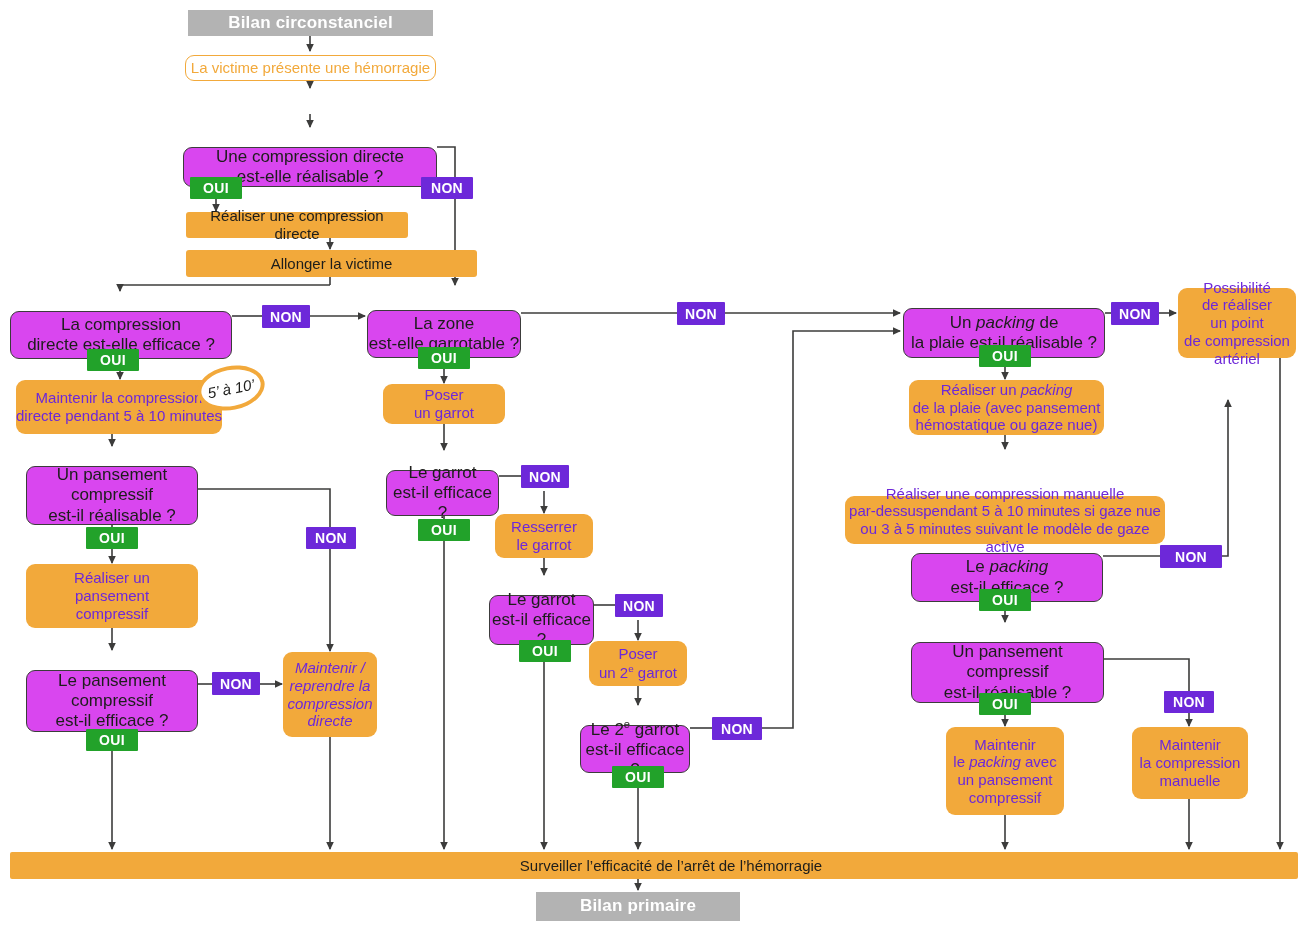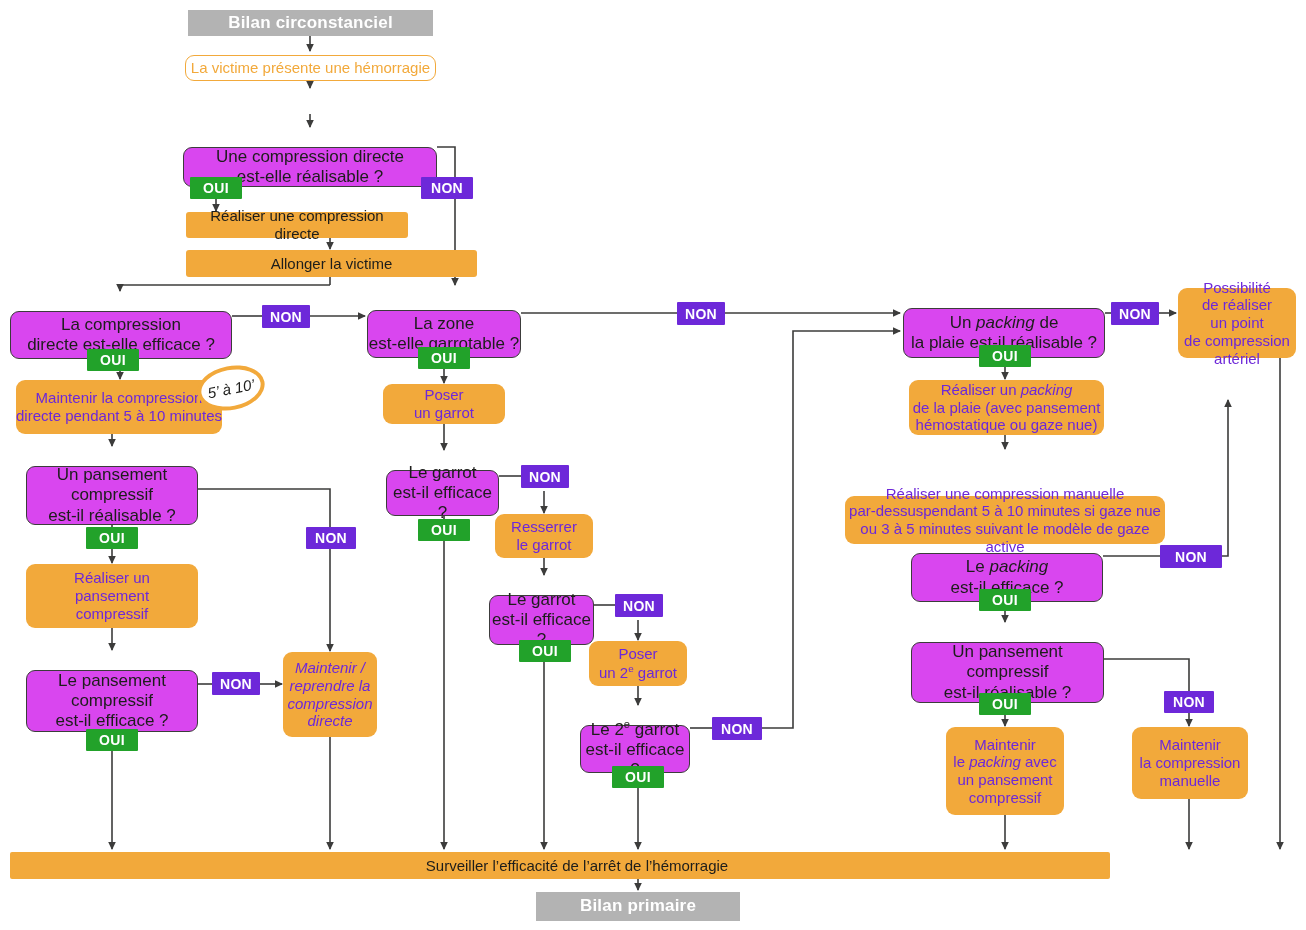--- a/index.html
+++ b/index.html
@@ -317,21 +317,21 @@
   </div>
 
   <div class="node n-orange-r" style="left:1132px;top:727px;width:116px;height:72px;">
     <span>Maintenir<br>la compression<br>manuelle</span>
   </div>
 
   <div class="node n-orange-r" style="left:1178px;top:288px;width:118px;height:70px;">
     <span>Possibilité<br>de réaliser<br>un point<br>de compression<br>artériel</span>
   </div>
 
-  <div class="node n-bar" style="left:10px;top:852px;width:1100px;height:27px;padding-left:34px;">
+  <div class="node n-bar" style="left:10px;top:852px;width:1288px;height:27px;padding-left:34px;">
     <span>Surveiller l’efficacité de l’arrêt de l’hémorragie</span>
   </div>
 
   <div class="node n-header" style="left:536px;top:892px;width:204px;height:29px;">
     <span>Bilan primaire</span>
   </div>
 
 </div>
 
 </body></html>

